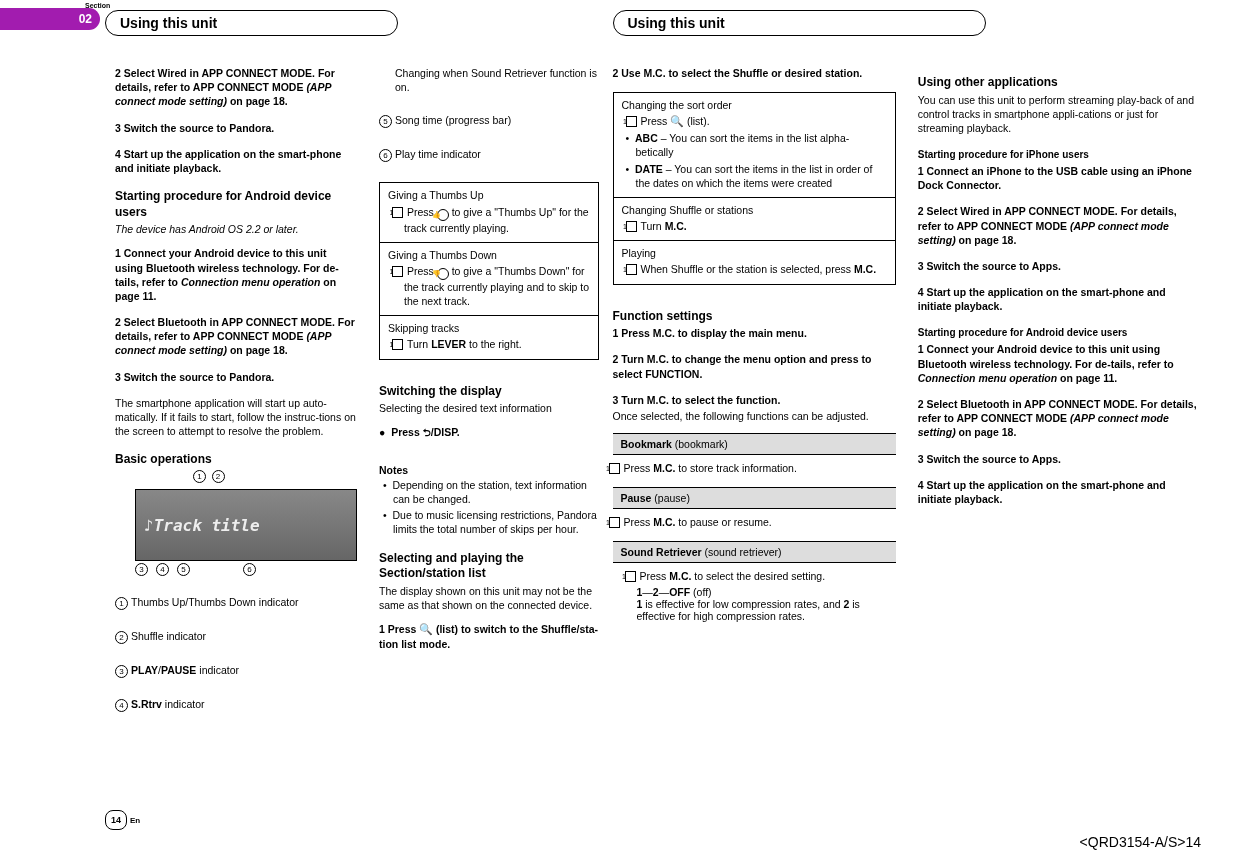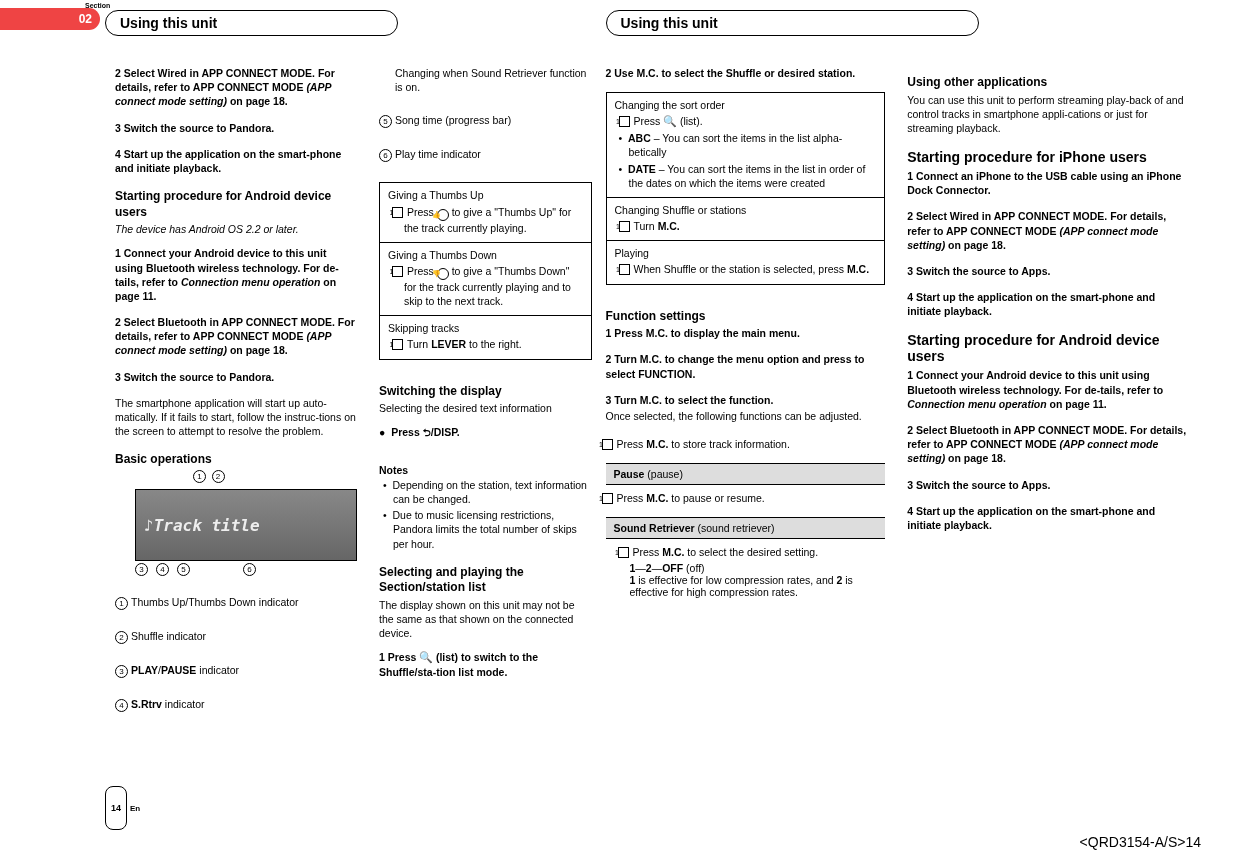--- a/index.html
+++ b/index.html
@@ -1,50 +1,50 @@
 <!DOCTYPE html>
 <html><head>
 <meta charset="utf-8">
 <style>
 body{margin:0;padding:0;font-family:Arial,Helvetica,sans-serif;font-size:10.5px;color:#000;background:#fff;width:1241px;height:860px;position:relative}
-.page{display:flex;padding:10px 54px 0 10px;gap:14px}
+.page{display:flex;padding:10px 40px 0 10px;gap:14px}
 .left-page,.right-page{flex:1;display:flex;gap:20px}
 .col{flex:1}
 .section-lbl{position:absolute;top:2px;left:85px;font-size:7px;font-weight:bold}
-.tab-02{position:absolute;top:8px;left:0;width:100px;height:22px;background:#ef4444;border-radius:0 11px 11px 0;color:#fff;font-weight:bold;font-size:12px;line-height:22px;text-align:right;padding-right:8px;box-sizing:border-box}
+.tab-02{position:absolute;top:8px;left:0;width:100px;height:22px;background:#a21caf;border-radius:0 11px 11px 0;color:#fff;font-weight:bold;font-size:12px;line-height:22px;text-align:right;padding-right:8px;box-sizing:border-box}
 .header-bar{margin:0 0 30px 0}
 .header-pill{display:inline-block;border:1px solid #000;border-radius:13px;padding:4px 400px 4px 14px;font-weight:bold;font-size:14px}
 .left-page .header-pill{margin-left:95px;padding-right:180px}
 .right-page .header-pill{padding-right:260px}
 .content{padding:0 0 0 0}
 .left-page .content{padding-left:105px}
 p{margin:0 0 10px 0;line-height:1.35}
 .step{margin:0 0 12px 0;line-height:1.35}
 .step b{font-weight:bold}
 .h2{font-weight:bold;font-size:12px;margin:14px 0 2px 0;line-height:1.3}
-.h3{font-weight:bold;font-size:14px;margin:14px 0 4px 0}
+.h3{font-weight:bold;font-size:10px;margin:14px 0 4px 0}
 .italic{font-style:italic}
 .box{border:1px solid #000;margin:6px 0 24px 0}
 .box-row{border-bottom:1px solid #000;padding:5px 8px;line-height:1.35}
 .box-row:last-child{border-bottom:none}
 .sub-item{padding-left:16px;text-indent:-12px;margin:2px 0;line-height:1.35}
 .bullet-item{padding-left:14px;text-indent:-10px;margin:2px 0;line-height:1.35}
 .circ{display:inline-block;border:1px solid #000;border-radius:50%;width:11px;height:11px;font-size:8px;text-align:center;line-height:11px;margin-right:3px}
 .sq{display:inline-block;border:1px solid #000;width:9px;height:9px;font-size:7px;text-align:center;line-height:9px;margin-right:4px;vertical-align:1px}
 .shade{background:#ddd;padding:4px 8px;border-top:1px solid #000;border-bottom:1px solid #000;margin:6px 0 0 0;font-size:10.5px}
 .shade b{font-weight:bold}
 .shade-desc{padding:4px 8px 6px 8px}
 .display-img{width:220px;height:70px;background:linear-gradient(#888,#666);border:1px solid #000;margin:6px 0 2px 20px;position:relative;color:#fff;font-family:monospace}
 .display-img .title{position:absolute;top:26px;left:8px;font-size:16px;font-style:italic;font-weight:bold;color:#eee}
 .callouts-top{margin-left:20px;font-size:9px;padding-left:58px}
 .callouts-bot{margin-left:20px;font-size:9px}
 .legend{margin:10px 0 0 0}
 .legend div{margin:20px 0;line-height:1.3}
 .page-num{position:absolute;left:105px;bottom:30px;font-size:8px}
-.page-num .oval{display:inline-block;border:1px solid #000;border-radius:8px;padding:16px 5px;font-weight:bold;font-size:9px;margin-right:3px}
+.page-num .oval{display:inline-block;border:1px solid #000;border-radius:8px;padding:4px 5px;font-weight:bold;font-size:9px;margin-right:3px}
 .footer{position:absolute;right:40px;bottom:10px;font-size:14px}
 .notes-h{font-weight:bold;margin:24px 0 2px 0}
 .icon-thumb{display:inline-block;width:10px;height:10px;border:1px solid #000;border-radius:50%;font-size:7px;text-align:center;line-height:10px;vertical-align:-1px}
 .icon-list{font-size:11px}
 .icon-disp{font-size:10px}
 </style>
 </head>
 <body>
 
 <div class="section-lbl">Section</div>
@@ -137,20 +137,21 @@
 <div class="box-row">
                 <div>Playing</div>
                 <div class="sub-item"><span class="sq">1</span><span>When Shuffle or the station is selected, press </span><b>M.C.</b></div>
               </div>
 </div>
 <div class="h2">Function settings</div>
 <p class="step"><b>1    Press M.C. to display the main menu.</b></p>
 <p class="step"><b>2    Turn M.C. to change the menu option and press to select FUNCTION.</b></p>
 <p class="step" style="margin-bottom:2px"><b>3    Turn M.C. to select the function.</b></p>
 <p>Once selected, the following functions can be adjusted.</p>
+<div class="shade"><b>Bookmark</b><span> (bookmark)</span></div>
 <div class="shade-desc sub-item"><span class="sq">1</span><span>Press </span><b>M.C.</b><span> to store track information.</span></div>
 <div class="shade"><b>Pause</b><span> (pause)</span></div>
 <div class="shade-desc sub-item"><span class="sq">1</span><span>Press </span><b>M.C.</b><span> to pause or resume.</span></div>
 <div class="shade" style="border-bottom:1px solid #000"><b>Sound Retriever</b><span> (sound retriever)</span></div>
 <div class="shade-desc">
 <div class="sub-item"><span class="sq">1</span><span>Press </span><b>M.C.</b><span> to select the desired setting.</span></div>
 <div style="padding-left:16px"><b>1</b>—<b>2</b>—<b>OFF</b> (off)</div>
 <div style="padding-left:16px"><b>1</b><span> is effective for low compression rates, and </span><b>2</b><span> is effective for high compression rates.</span></div>
 </div>
 </div>

